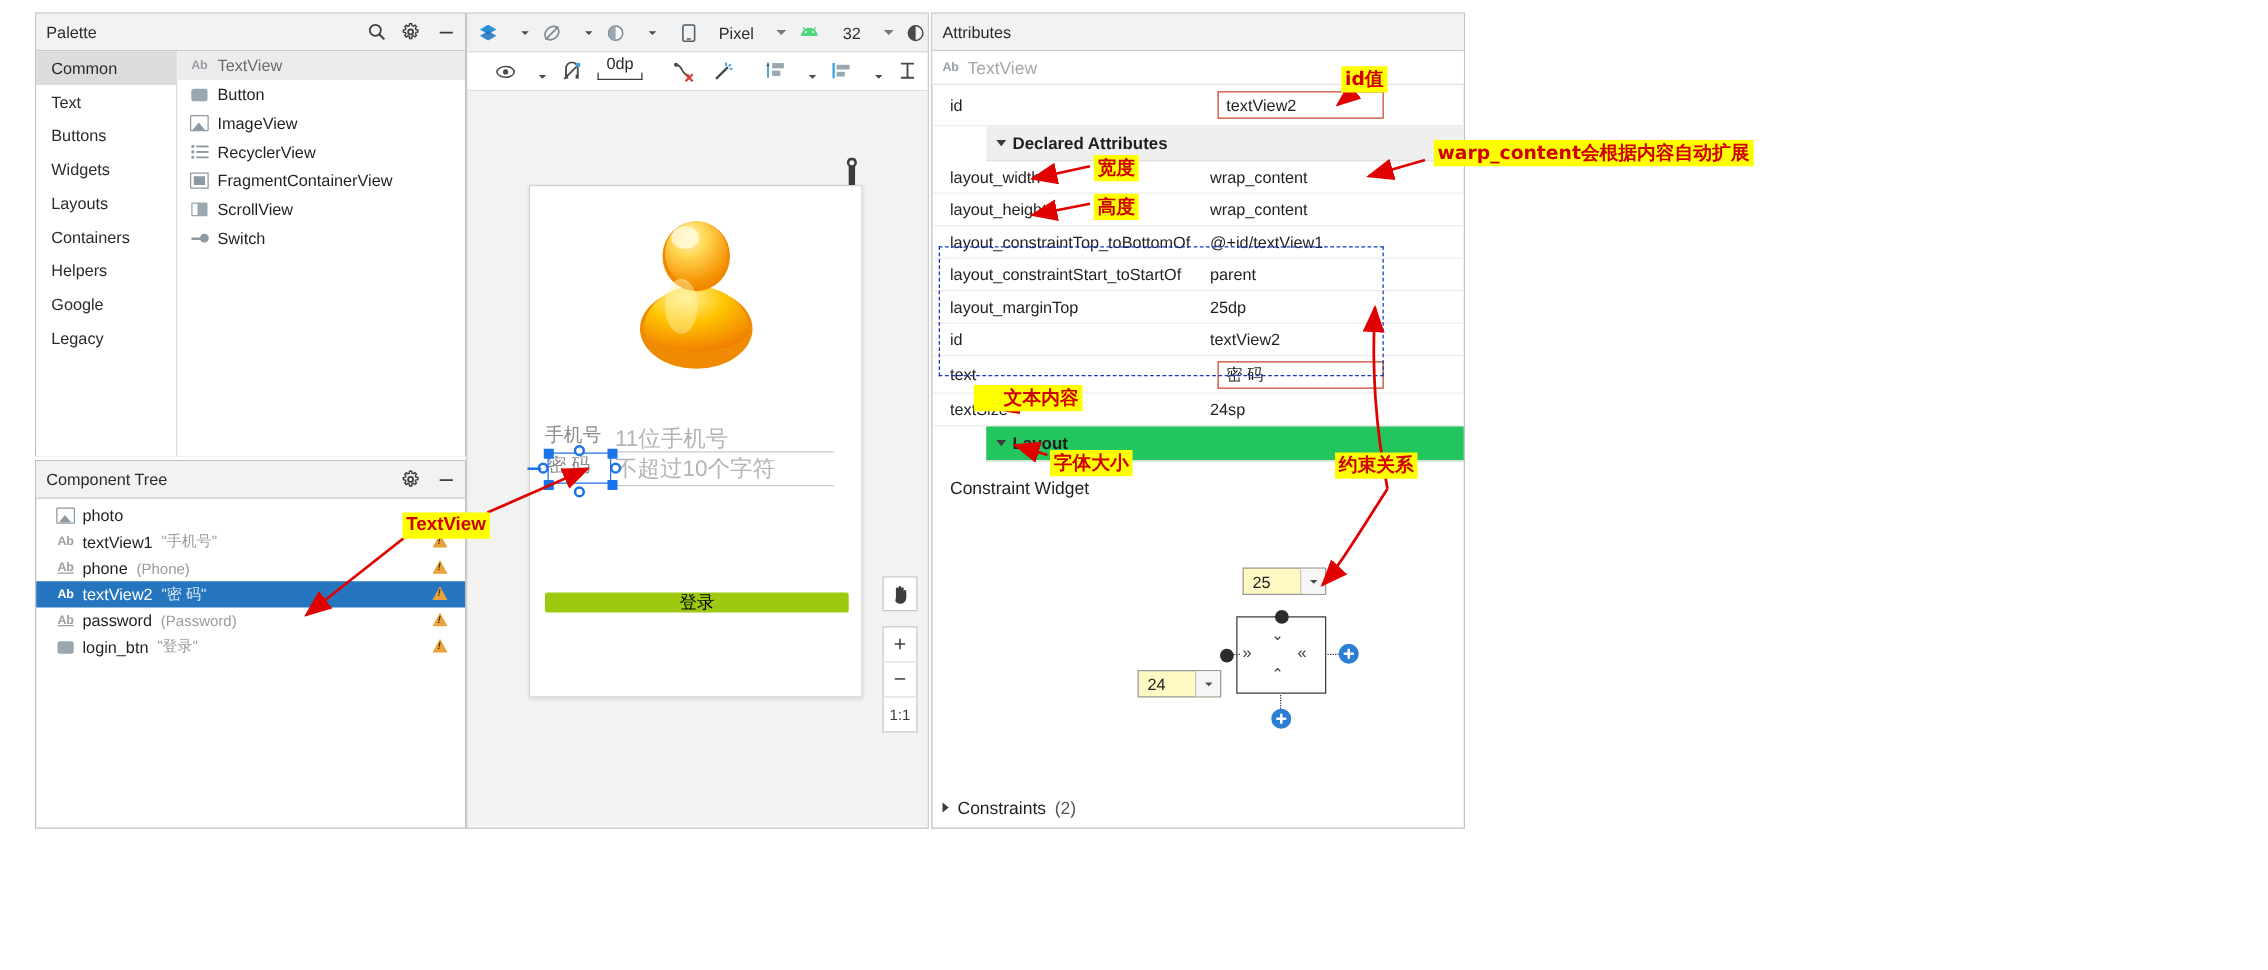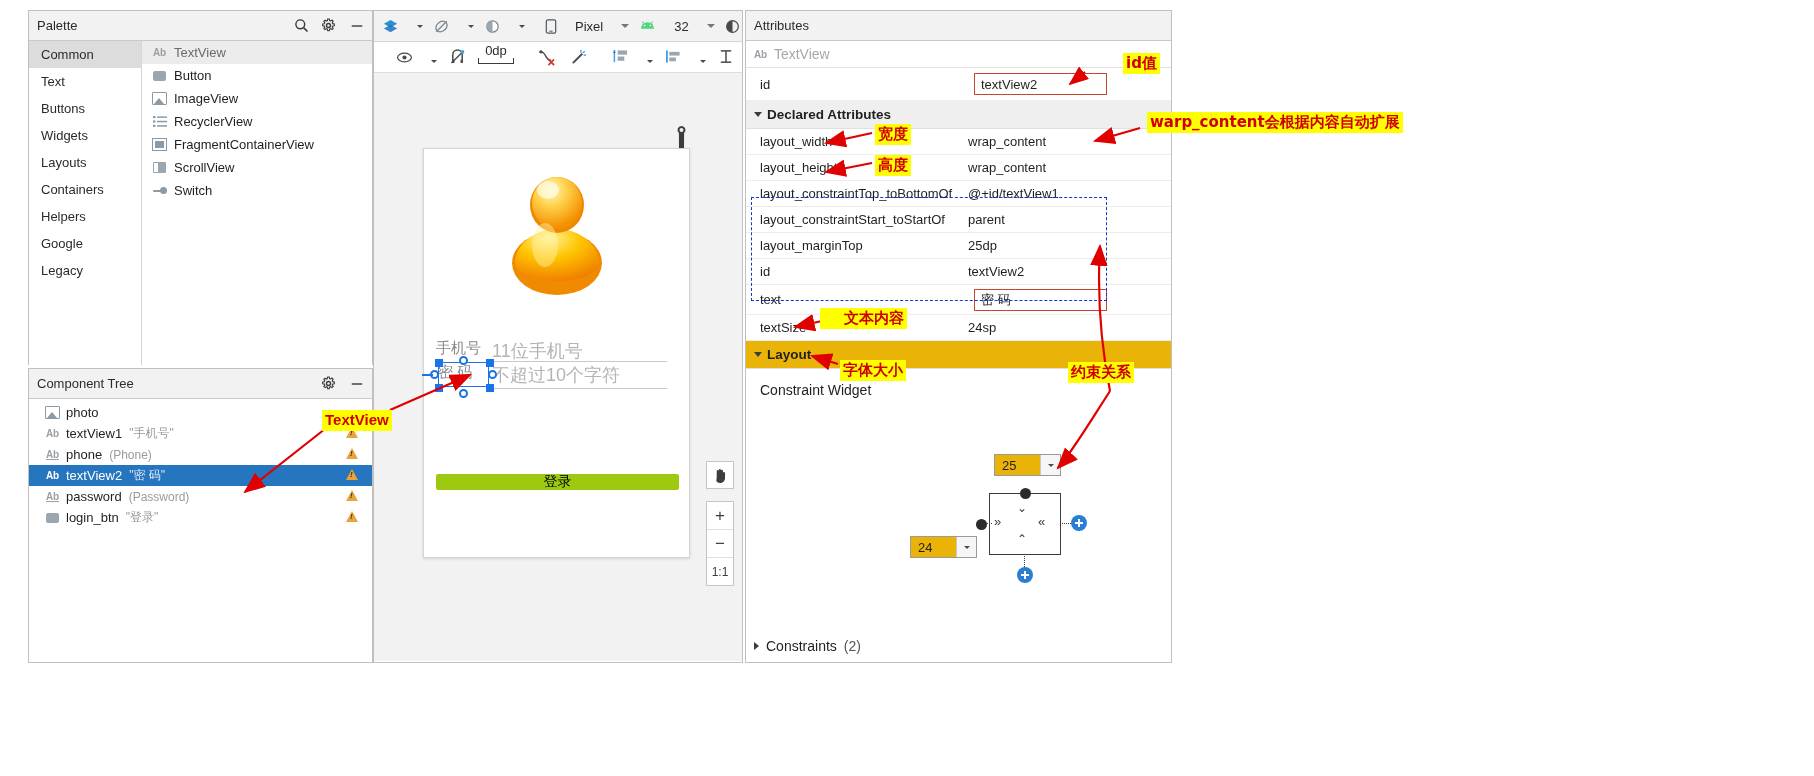--- a/index.html
+++ b/index.html
@@ -79,29 +79,29 @@
   .zoomgrp{position:absolute;right:8px;top:428px;width:28px;background:#fff;border:1px solid #c6c6c6;box-sizing:border-box;}
   .zbtn{height:27px;display:flex;align-items:center;justify-content:center;font-size:17px;color:#3c3c3c;border-bottom:1px solid #e0e0e0;}
   .zbtn:last-child{border-bottom:none;font-size:12px;}
 
   
   #attrs{left:745px;top:10px;width:427px;height:653px;}
   .at-sub{height:27px;display:flex;align-items:center;gap:7px;padding-left:8px;border-bottom:1px solid #e2e2e2;color:#a8a8a8;font-size:14px;box-sizing:border-box;background:#fff;}
   .at-row{height:26px;display:flex;align-items:center;border-bottom:1px solid #ededed;box-sizing:border-box;position:relative;}
   .at-k{width:212px;padding-left:14px;font-size:13px;color:#1f1f1f;box-sizing:border-box;}
   .at-v{flex:1;font-size:13px;color:#1f1f1f;padding-left:10px;box-sizing:border-box;}
-  .at-sec{height:28px;display:flex;align-items:center;gap:5px;padding-left:8px;background:#efefef;border-bottom:1px solid #e0e0e0;font-weight:700;font-size:13.5px;box-sizing:border-box;}
+  .at-sec{height:28px;display:flex;align-items:center;gap:5px;padding-left:8px;background:#efefef;border-bottom:1px solid #e0e0e0;font-weight:700;font-size:13.5px;box-sizing:border-box;margin-left:43px;}
   .chev{width:0;height:0;border-left:4.5px solid transparent;border-right:4.5px solid transparent;border-top:5px solid #3c3c3c;}
   .chevr{width:0;height:0;border-top:4.5px solid transparent;border-bottom:4.5px solid transparent;border-left:5px solid #3c3c3c;}
   .editbox{position:absolute;height:22px;border:1.5px solid #c8452f;background:#fff;box-sizing:border-box;display:flex;align-items:center;padding-left:6px;font-size:13px;}
   .dashbox{position:absolute;border:1.6px dashed #1138c9;box-sizing:border-box;pointer-events:none;}
 
   
   .cw{position:absolute;left:243px;top:482px;width:72px;height:62px;border:1.6px solid #3c3c3c;box-sizing:border-box;background:#fff;}
-  .spin{position:absolute;height:22px;border:1px solid #9a9a9a;background:#eab308;box-sizing:border-box;display:flex;align-items:center;}
+  .spin{position:absolute;height:22px;border:1px solid #9a9a9a;background:#fef9c3;box-sizing:border-box;display:flex;align-items:center;}
   .spin .val{flex:1;padding-left:7px;font-size:13px;}
   .spin .dd{width:19px;height:100%;border-left:1px solid #c8c8c8;display:flex;align-items:center;justify-content:center;background:#f6f6f6;}
   .plus{width:16px;height:16px;border-radius:50%;background:#2a7fd4;position:relative;display:inline-block;}
   .plus:before,.plus:after{content:"";position:absolute;background:#fff;}
   .plus:before{left:4px;top:7px;width:8px;height:2px;}
   .plus:after{left:7px;top:4px;width:2px;height:8px;}
   .knob{width:11px;height:11px;border-radius:50%;background:#2b2b2b;position:absolute;}
 
   
   .anno{position:absolute;background:#ffff00;color:#d10000;font-weight:700;font-size:15px;padding:1px 3px;white-space:nowrap;line-height:1.25;}
@@ -555,21 +555,21 @@
         <span>密  码</span>
       </span>
     </div>
     <div class="at-row">
       <span class="at-k">textSize</span>
       <span class="at-v">24sp</span>
     </div>
 
     <div class="dashbox" style="left:5px;top:186px;width:356px;height:104px;"></div>
 
-    <div class="at-sec" style="background:#eab308;">
+    <div class="at-sec" style="background:#22c55e;">
       <i class="chev"></i>
       <span>Layout</span>
     </div>
 
     <div style="padding:13px 0 0 14px;font-size:14px;">Constraint Widget</div>
 
     <div class="cw">
       <span class="knob" style="left:30px;top:-6px;"></span>
       <span style="position:absolute;left:27px;top:7px;color:#3c3c3c;font-size:12px;">⌄</span>
       <span style="position:absolute;left:27px;top:38px;color:#3c3c3c;font-size:12px;">⌃</span>
@@ -623,22 +623,22 @@
     <line x1="838" y1="364" x2="812" y2="356" stroke="#e00000" stroke-width="2.2" marker-end="url(#ah)"></line>
 
     <path d="M1110 391 C1098 330, 1098 280, 1100 246" fill="none" stroke="#e00000" stroke-width="2.2" marker-end="url(#ah)"></path>
     <path d="M1110 391 C1085 430, 1070 455, 1058 468" fill="none" stroke="#e00000" stroke-width="2.2" marker-end="url(#ah)"></path>
 
     <line x1="390" y1="410" x2="470" y2="375" stroke="#e00000" stroke-width="2.2" marker-end="url(#ah)"></line>
 
     <line x1="330" y1="425" x2="245" y2="492" stroke="#e00000" stroke-width="2.2" marker-end="url(#ah)"></line>
   </svg>
 
-  <span class="anno cn" style="left:1123px;top:53px;">id值</span>
+  <span class="anno cn" style="left:1073px;top:53px;">id值</span>
   <span class="anno cn" style="left:1147px;top:112px;">warp_content会根据内容自动扩展</span>
   <span class="anno cn" style="left:875px;top:124px;">宽度</span>
   <span class="anno cn" style="left:875px;top:155px;">高度</span>
-  <span class="anno cn" style="left:820px;top:308px;padding-left:24px;">文本内容</span>
+  <span class="anno cn" style="left:779px;top:308px;padding-left:24px;">文本内容</span>
   <span class="anno cn" style="left:840px;top:360px;">字体大小</span>
   <span class="anno cn" style="left:1068px;top:362px;">约束关系</span>
   <span class="anno" style="left:322px;top:410px;">TextView</span>
 
 </div>
 
 </body></html>

